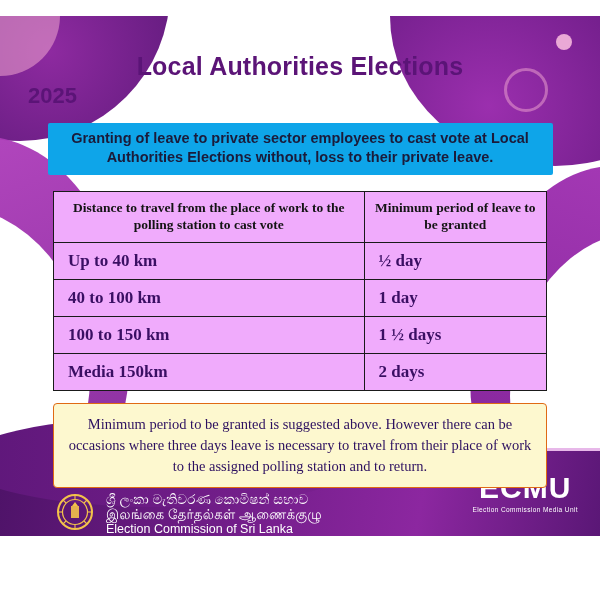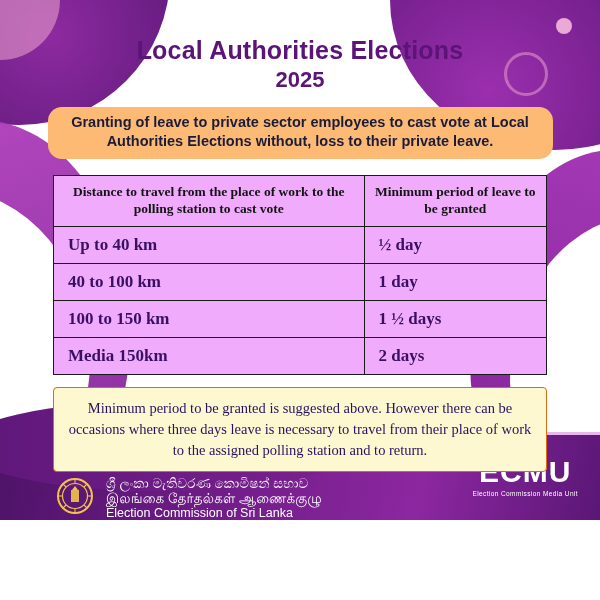--- a/index.html
+++ b/index.html
@@ -6,20 +6,21 @@
   html, body {
     margin: 0; padding: 0;
     width: 600px; height: 600px;
     font-family: "Liberation Serif", serif;
   }
   #page {
     position: relative;
     width: 600px; height: 520px;
     background: #ffffff;
     overflow: hidden;
+    margin-top: 16px;
   }
   
   .corner-tl {
     position: absolute; left: -130px; top: -175px;
     width: 300px; height: 300px;
     border-radius: 50%;
     background: radial-gradient(circle at 60% 70%, #8e2aa0 0%, #5b1978 60%, #45155f 100%);
   }
   .corner-tl2 {
     position: absolute; left: -60px; top: -60px;
@@ -112,33 +113,33 @@
   .title {
     text-align: center;
     color: #5b1477;
     font-family: "Liberation Sans", sans-serif;
     font-weight: bold;
     font-size: 25px;
     padding-top: 36px;
     letter-spacing: .2px;
   }
   .year {
-    text-align: center;
+    text-align: left;
     color: #5b1477;
     font-family: "Liberation Sans", sans-serif;
     font-weight: bold;
     font-size: 22px;
     margin-top: 2px;
   }
   .subtitle-wrap {
     margin: 14px auto 0;
     width: 505px;
-    background: #fdba74;
+    background: #0ea5e9;
     padding: 6px 11px 8px;
-    border-radius: 14px;
+    border-radius: 2px;
   }
   .subtitle {
     text-align: center;
     color: #1b1b3a;
     font-family: "Liberation Sans", sans-serif;
     font-weight: bold;
     font-size: 14.5px;
     line-height: 1.32;
   }
   table.leave {

